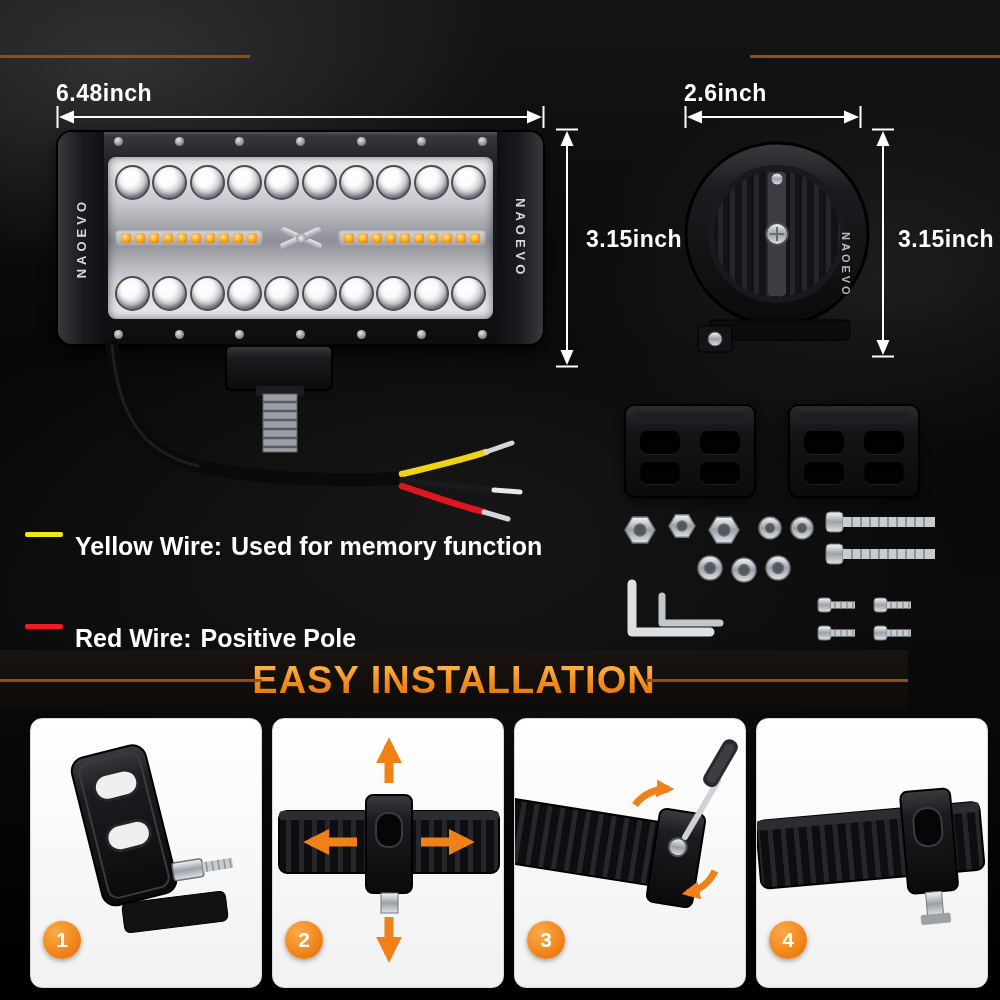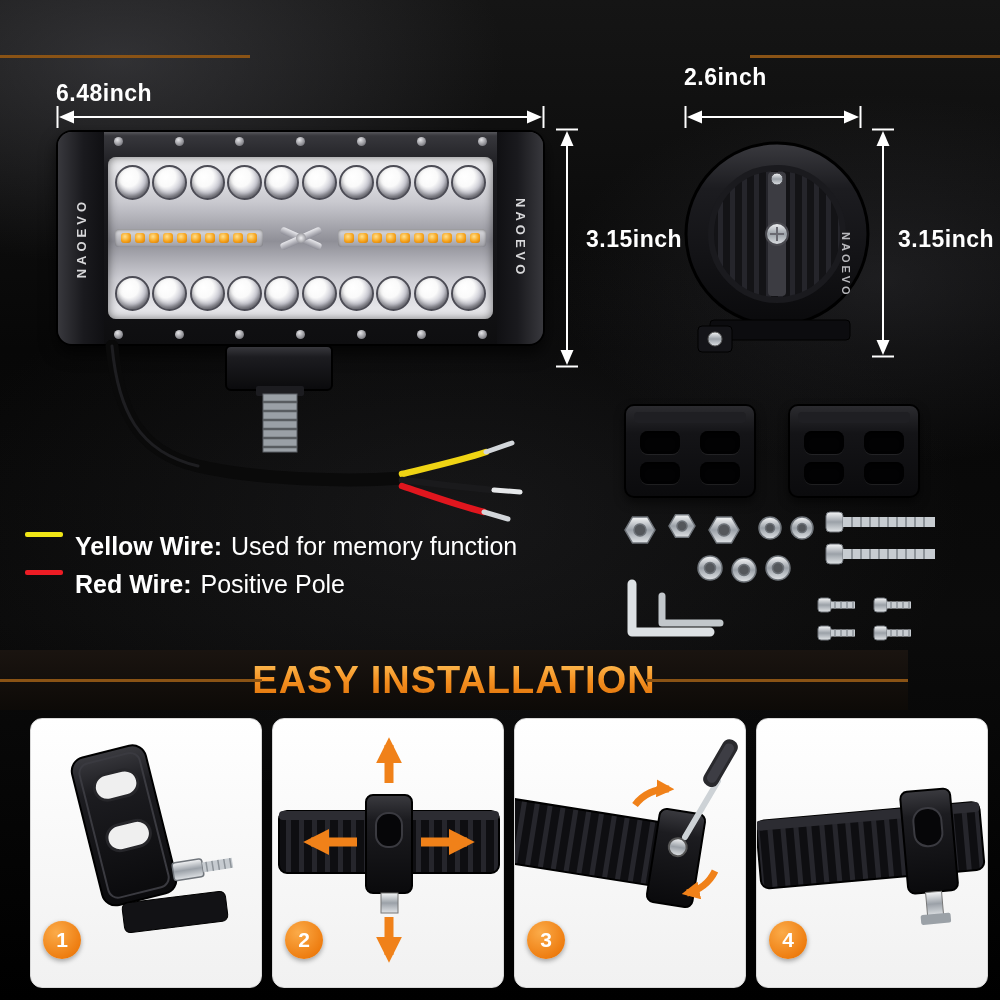--- a/index.html
+++ b/index.html
@@ -78,21 +78,21 @@
   .mb .slots { position:absolute; left:14px; right:14px; top:25px; bottom:12px;
     display:grid; grid-template-columns:1fr 1fr; grid-template-rows:1fr 1fr; gap:8px 20px; }
   .slot { background:#020203; border-radius:8px;
     box-shadow:inset 0 2px 4px #000, 0 1px 0 rgba(255,255,255,.08); }
 
   
   .wire-row { position:absolute; left:25px; height:34px; display:flex; color:#fff; }
   .dash { width:38px; height:5px; margin-right:12px; border-radius:2px; }
   .dash-y { background:#f0e616; } .dash-r { background:#ed1c24; }
   .wname { font-size:25px; font-weight:700; }
-  .wdesc { font-size:25px; font-weight:400; margin-left:9px; }
+  .wdesc { font-size:25px; font-weight:700; margin-left:9px; }
 
   
   .band { position:absolute; top:650px; left:0; width:908px; height:60px;
     display:flex; align-items:center; justify-content:center;
     background:linear-gradient(180deg,#1a1410 0%,#0d0a07 100%); }
   .band .hline { top:29px; }
   .band-title { font-size:38px; }
 
   
   .panel { position:absolute; top:718px; width:232px; height:270px; border-radius:12px;
@@ -249,21 +249,21 @@
     <rect x="86" y="38" width="18" height="124" rx="4" fill="#3c3c42"></rect>
     <circle cx="95" cy="100" r="11" fill="url(#metalV)" stroke="#4a4a50" stroke-width="2"></circle>
     <path d="M88 100 h14 M95 93 v14" stroke="#6a6a72" stroke-width="2"></path>
     <circle cx="95" cy="45" r="6" fill="url(#metalV)" stroke="#3c3c42"></circle>
     <rect x="28" y="186" width="140" height="20" rx="4" fill="#0c0c0f" stroke="#000"></rect>
     <rect x="16" y="192" width="34" height="26" rx="4" fill="#141418" stroke="#000"></rect>
     <circle cx="33" cy="205" r="7" fill="url(#metalV)" stroke="#555"></circle>
   </svg>
   <span class="side-brand">NAOEVO</span>
 
-  <div class="dim-label center-label" style="left:684px;width:178px;top:64px">2.6inch</div>
+  <div class="dim-label center-label" style="left:684px;width:178px;top:80px">2.6inch</div>
   <svg class="abs" style="left:684px;top:106px" width="178" height="22" viewBox="0 0 178 22">
     <line x1="1.5" y1="0" x2="1.5" y2="22" stroke="#fff" stroke-width="2"></line>
     <line x1="176.5" y1="0" x2="176.5" y2="22" stroke="#fff" stroke-width="2"></line>
     <line x1="6" y1="11" x2="172" y2="11" stroke="#fff" stroke-width="2"></line>
     <polygon points="3,11 18,4.5 18,17.5" fill="#fff"></polygon>
     <polygon points="175,11 160,4.5 160,17.5" fill="#fff"></polygon>
   </svg>
   <svg class="abs" style="left:872px;top:128px" width="22" height="230" viewBox="0 0 22 230">
     <line x1="0" y1="1.5" x2="22" y2="1.5" stroke="#fff" stroke-width="2"></line>
     <line x1="0" y1="228.5" x2="22" y2="228.5" stroke="#fff" stroke-width="2"></line>
@@ -286,21 +286,21 @@
     <path d="M474 150 L 500 152" stroke="#e6e8ea" stroke-width="5" stroke-linecap="round"></path>
     <path d="M382 146 C 412 156 440 166 464 172" fill="none" stroke="#e0161e" stroke-width="6.5" stroke-linecap="round"></path>
     <path d="M464 172 L 488 179" stroke="#d2d6da" stroke-width="5" stroke-linecap="round"></path>
   </svg>
 
   <div class="wire-row" style="top:532px">
     <span class="dash dash-y"></span>
     <span class="wname">Yellow Wire:</span>
     <span class="wdesc">Used for memory function</span>
   </div>
-  <div class="wire-row" style="top:570px">
+  <div class="wire-row" style="top:624px">
     <span class="dash dash-r"></span>
     <span class="wname">Red Wire:</span>
     <span class="wdesc">Positive Pole</span>
   </div>
 
   <div class="mb" style="left:624px">
     <div class="slots">
       <div class="slot"></div>
       <div class="slot"></div>
       <div class="slot"></div>

